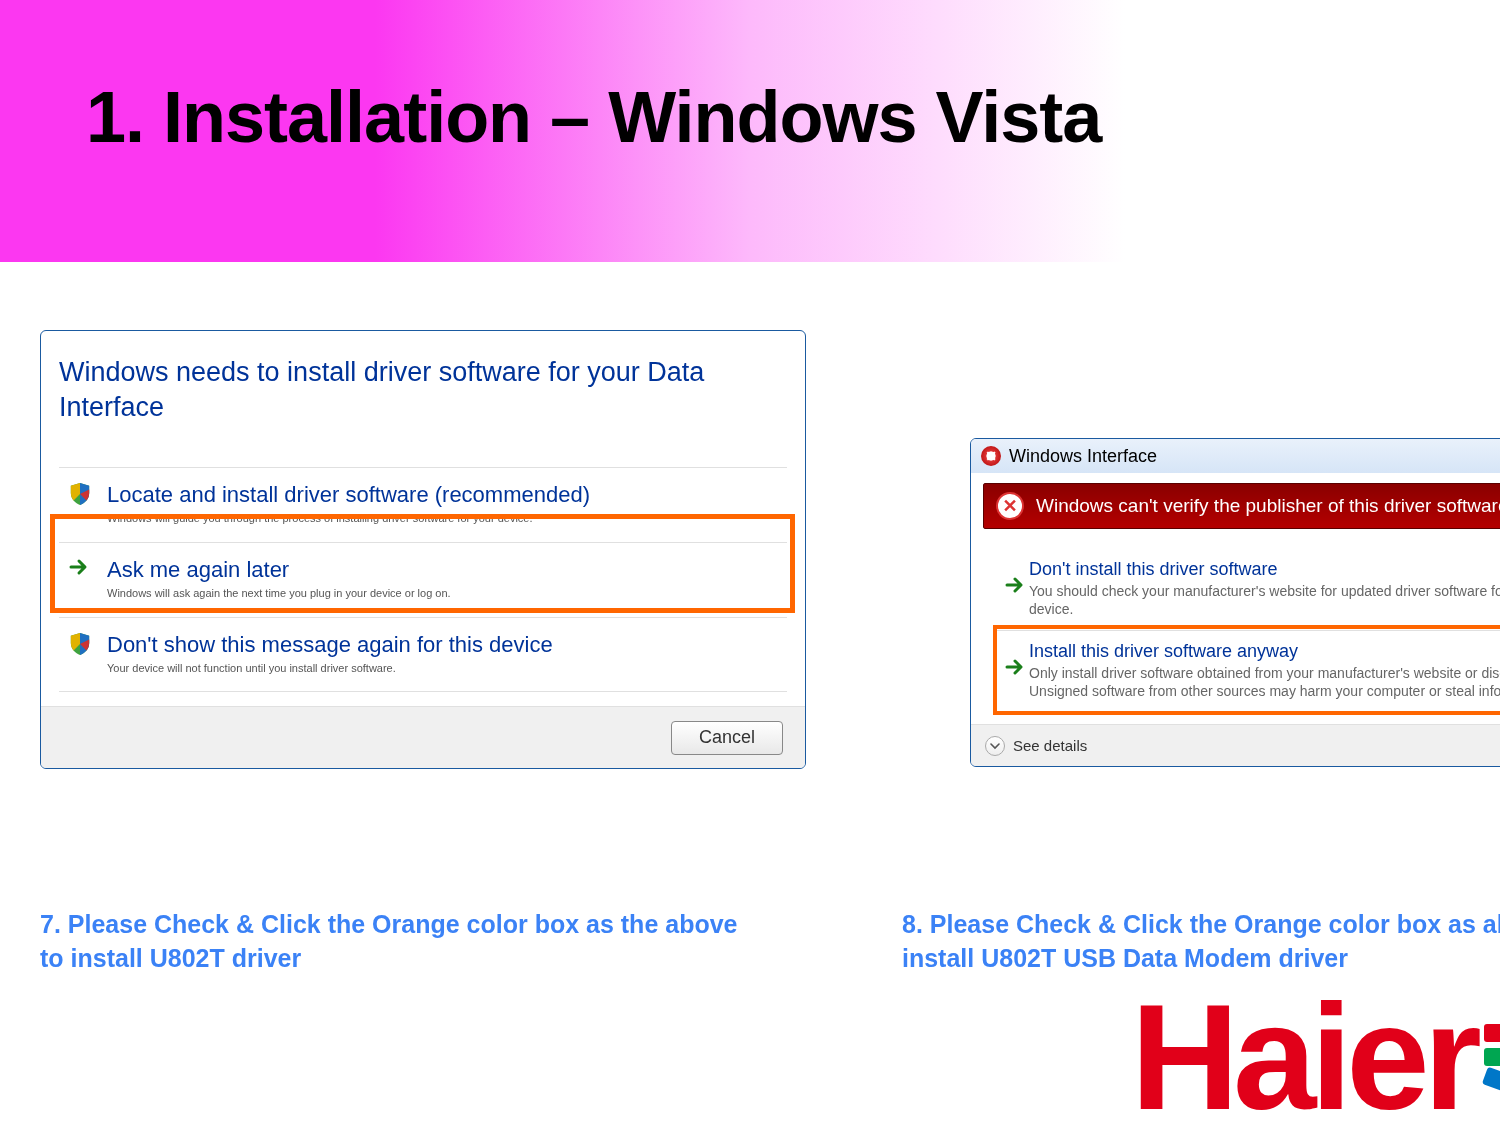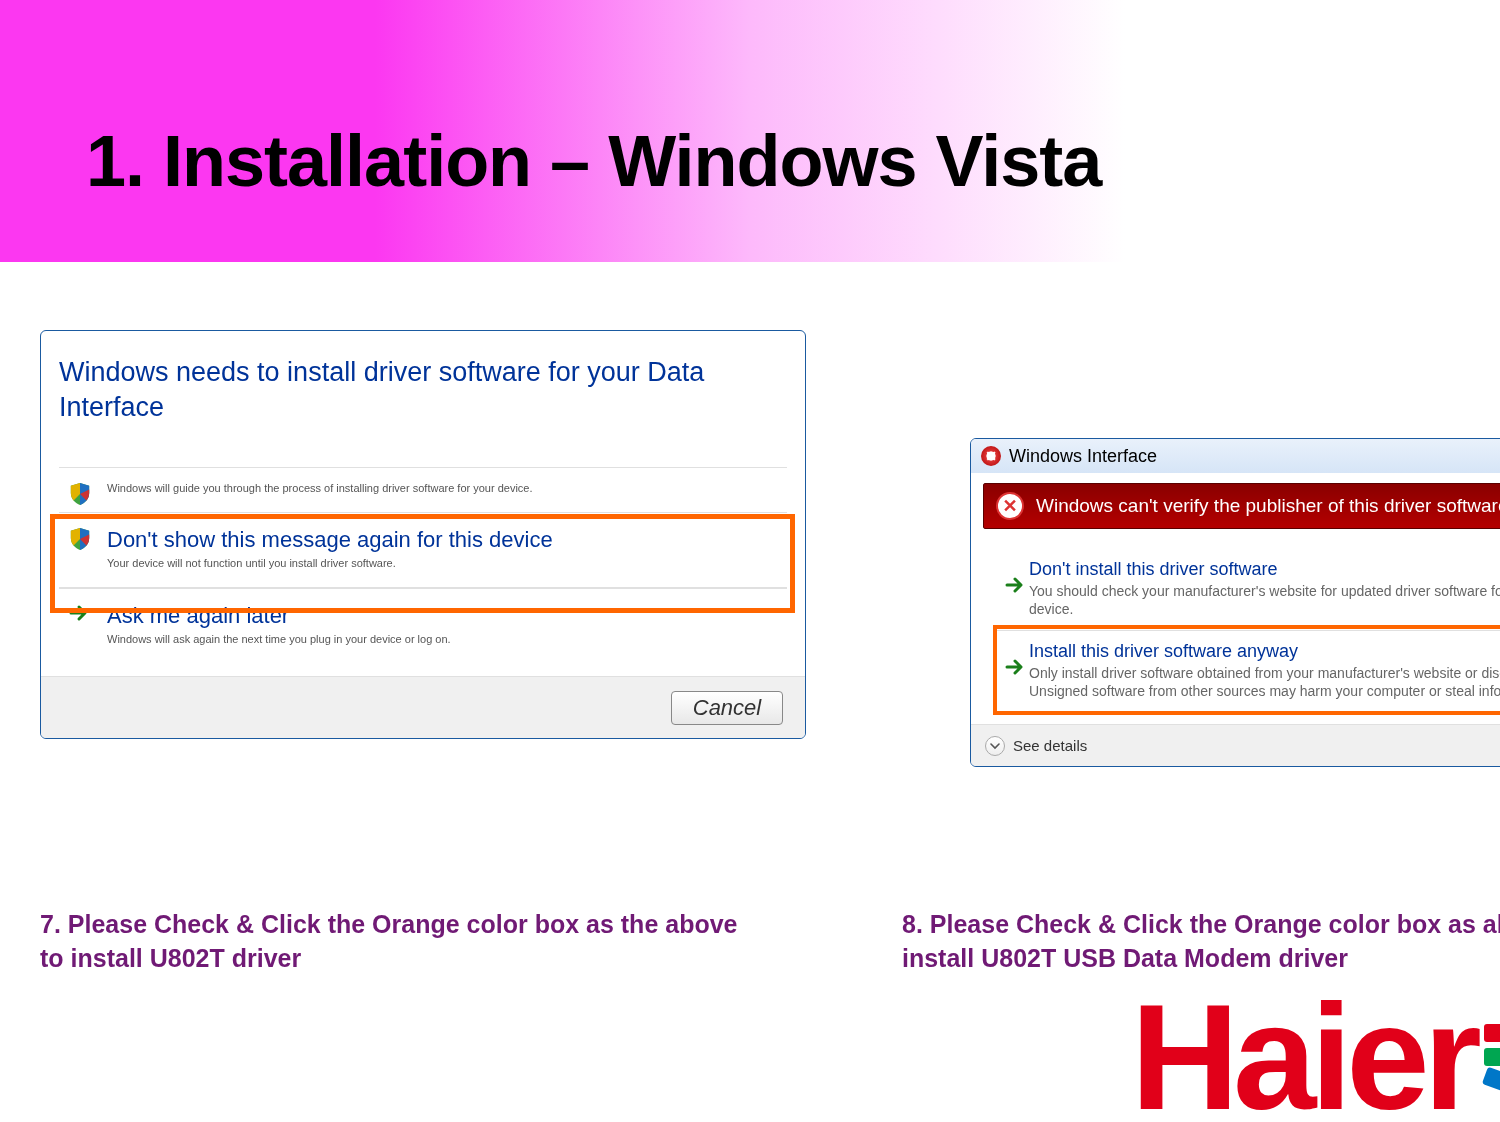--- a/index.html
+++ b/index.html
@@ -1,21 +1,21 @@
 <!DOCTYPE html>
 <html><head>
 <meta charset="utf-8">
 <style>
   * { box-sizing: border-box; margin: 0; padding: 0; }
   html, body { width: 1500px; height: 1122px; font-family: Arial, Helvetica, sans-serif; background: #ffffff; }
   .slide { position: relative; width: 1500px; height: 1122px; overflow: hidden; }
   .banner {
     width: 1500px; height: 262px;
     background: linear-gradient(90deg, #fc37f1 0%, #fc37f1 25%, #fdb9fb 50%, #ffffff 75%, #ffffff 100%);
-    padding-left: 86px; padding-top: 120px;
+    padding-left: 86px; padding-top: 76px;
   }
   .banner h1 { font-size: 72px; font-weight: bold; color: #000; font-family: Arial, Helvetica, sans-serif; letter-spacing: -1px; }
 
   .content { position: absolute; top: 330px; left: 40px; width: 1420px; }
 
   
   .fnh-dialog {
     position: absolute; left: 0; top: 0; width: 766px;
     border: 1px solid #1a5aa0; border-radius: 6px; overflow: hidden;
     background: #fff;
@@ -46,21 +46,21 @@
   }
   .shield-icon { width: 22px; height: 24px; }
   .arrow-icon  { width: 20px; height: 20px; }
   .highlight-1 { position: absolute; border: 5px solid #ff6600; left: 9px; top: 183px; width: 745px; height: 99px; pointer-events: none; }
   .fnh-footer {
     height: 62px; background: #f0f0f0; border-top: 1px solid #e0e0e0;
     display: flex; align-items: center; justify-content: flex-end; padding-right: 22px;
   }
   .btn-cancel {
     width: 112px; height: 34px; background: linear-gradient(#ffffff, #e8e8e8);
-    border: 1px solid #888; border-radius: 4px; font-size: 22px; color: #333; font-style: italic;
+    border: 1px solid #888; border-radius: 4px; font-size: 18px; color: #333;
   }
 
   
   .sec-dialog {
     position: absolute; left: 930px; top: 108px; width: 630px;
     border: 1px solid #1a5aa0; border-radius: 6px; overflow: hidden;
     background: #fff;
   }
   .sec-title {
     height: 34px; background: linear-gradient(#e9f1fb, #d6e5f7);
@@ -98,21 +98,21 @@
     height: 42px; background: #f0f0f0; border-top: 1px solid #e0e0e0;
     display: flex; align-items: center; padding-left: 14px; font-size: 15px; color: #333;
   }
   .sec-footer .chev {
     width: 20px; height: 20px; border: 1px solid #aaa; border-radius: 50%;
     display: inline-flex; align-items: center; justify-content: center;
     margin-right: 8px; background: linear-gradient(#fff,#eee);
   }
 
   
-  .caption { position: absolute; font-size: 25px; font-weight: bold; line-height: 1.35; color: #701a75; font-family: Tahoma, Arial, sans-serif; }
+  .caption { position: absolute; font-size: 25px; font-weight: bold; line-height: 1.35; color: #3b82f6; font-family: Tahoma, Arial, sans-serif; }
   .caption-1 { left: 0; top: 578px; width: 700px; }
   .caption-2 { left: 862px; top: 578px; width: 720px; }
 
   
   .logo { position: absolute; right: -28px; bottom: -10px; display: flex; align-items: center; }
   .logo-word {
     font-family: Arial, Helvetica, sans-serif; font-weight: 900; font-size: 150px;
     color: #e10019; letter-spacing: -6px; line-height: 1;
   }
   .logo-tilde {
@@ -144,44 +144,45 @@
 
         <div class="fnh-option">
           <span class="opt-icon">
             <svg class="shield-icon" viewBox="0 0 24 26">
                 <path d="M12 1 L22 4 V12 C22 19 17 23 12 25 C7 23 2 19 2 12 V4 Z" fill="#3fa33f"></path>
                 <path d="M12 1 L22 4 V12 C22 19 17 23 12 25 Z" fill="#1f6fc1"></path>
                 <path d="M12 1 L2 4 V12 C2 15 3 18 5 20 L12 13 Z" fill="#e2b200"></path>
                 <path d="M12 13 L19 20 C21 18 22 15 22 12 V8 L12 13 Z" fill="#c33"></path>
               </svg>
           </span>
+          <div class="opt-title">Locate and install driver software (recommended)</div>
           <div class="opt-desc">Windows will guide you through the process of installing driver software for your device.</div>
+        </div>
+
+        <div class="fnh-option">
+          <span class="opt-icon">
+            <svg class="arrow-icon" viewBox="0 0 20 20">
+                <path d="M2 10 H15 M10 4 L16 10 L10 16" stroke="#1a7f1a" stroke-width="3" fill="none" stroke-linecap="round" stroke-linejoin="round"></path>
+              </svg>
+          </span>
+          <div class="opt-title">Ask me again later</div>
+          <div class="opt-desc">Windows will ask again the next time you plug in your device or log on.</div>
         </div>
 
         <div class="fnh-option last">
           <span class="opt-icon">
             <svg class="shield-icon" viewBox="0 0 24 26">
                 <path d="M12 1 L22 4 V12 C22 19 17 23 12 25 C7 23 2 19 2 12 V4 Z" fill="#3fa33f"></path>
                 <path d="M12 1 L22 4 V12 C22 19 17 23 12 25 Z" fill="#1f6fc1"></path>
                 <path d="M12 1 L2 4 V12 C2 15 3 18 5 20 L12 13 Z" fill="#e2b200"></path>
                 <path d="M12 13 L19 20 C21 18 22 15 22 12 V8 L12 13 Z" fill="#c33"></path>
               </svg>
           </span>
           <div class="opt-title">Don't show this message again for this device</div>
           <div class="opt-desc">Your device will not function until you install driver software.</div>
-        </div>
-
-        <div class="fnh-option">
-          <span class="opt-icon">
-            <svg class="arrow-icon" viewBox="0 0 20 20">
-                <path d="M2 10 H15 M10 4 L16 10 L10 16" stroke="#1a7f1a" stroke-width="3" fill="none" stroke-linecap="round" stroke-linejoin="round"></path>
-              </svg>
-          </span>
-          <div class="opt-title">Ask me again later</div>
-          <div class="opt-desc">Windows will ask again the next time you plug in your device or log on.</div>
         </div>
       </div>
       <div class="fnh-footer">
         <button class="btn-cancel">Cancel</button>
       </div>
       <div class="highlight-1"></div>
     </div>
 
     <div class="sec-dialog">
       <div class="sec-title">

